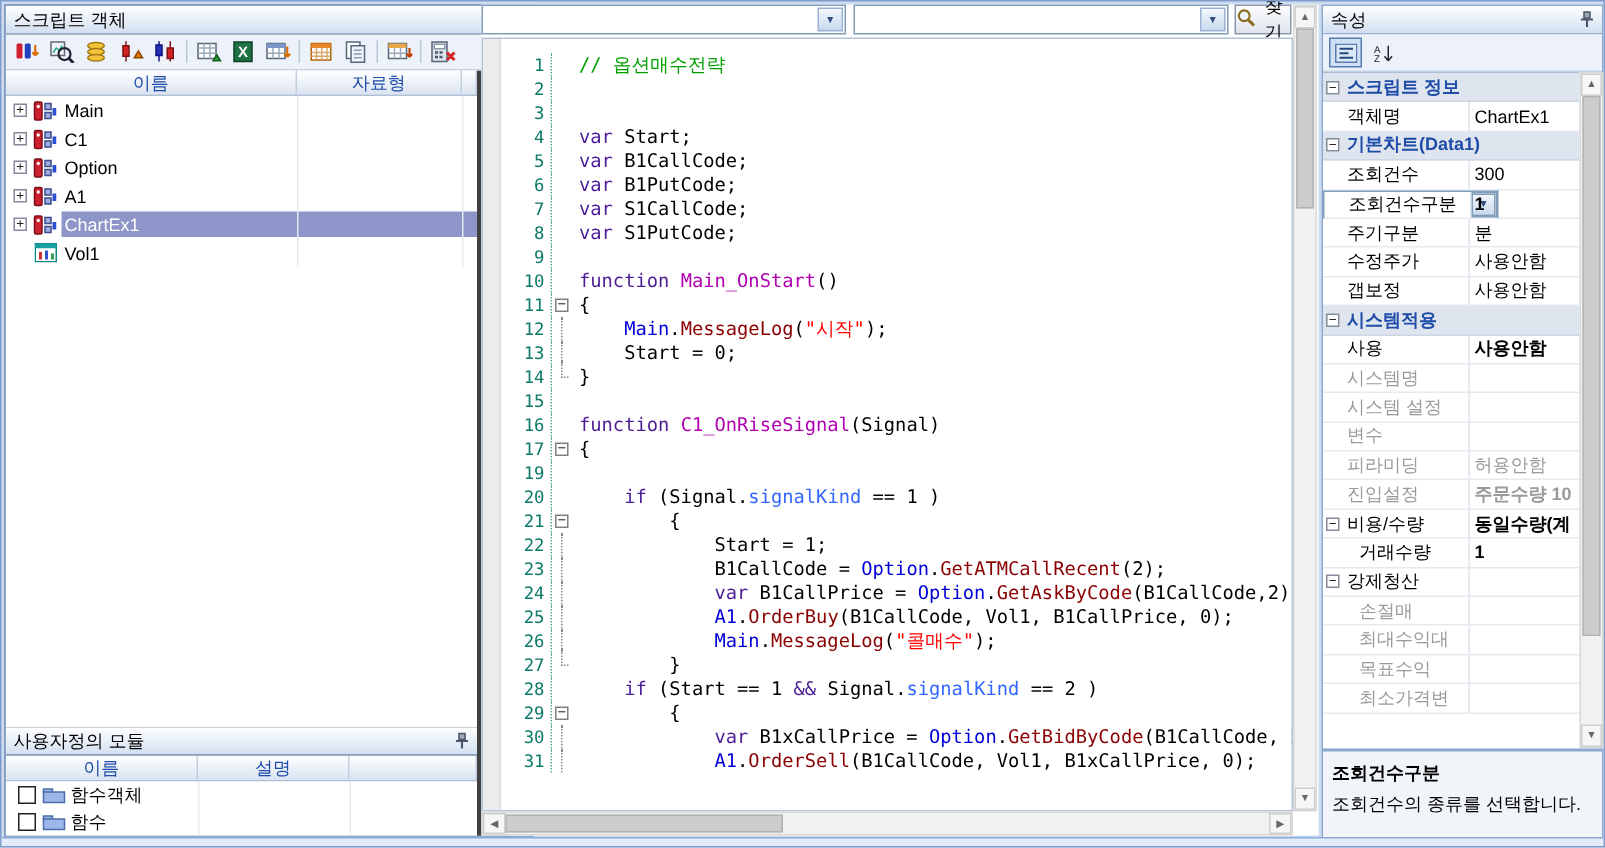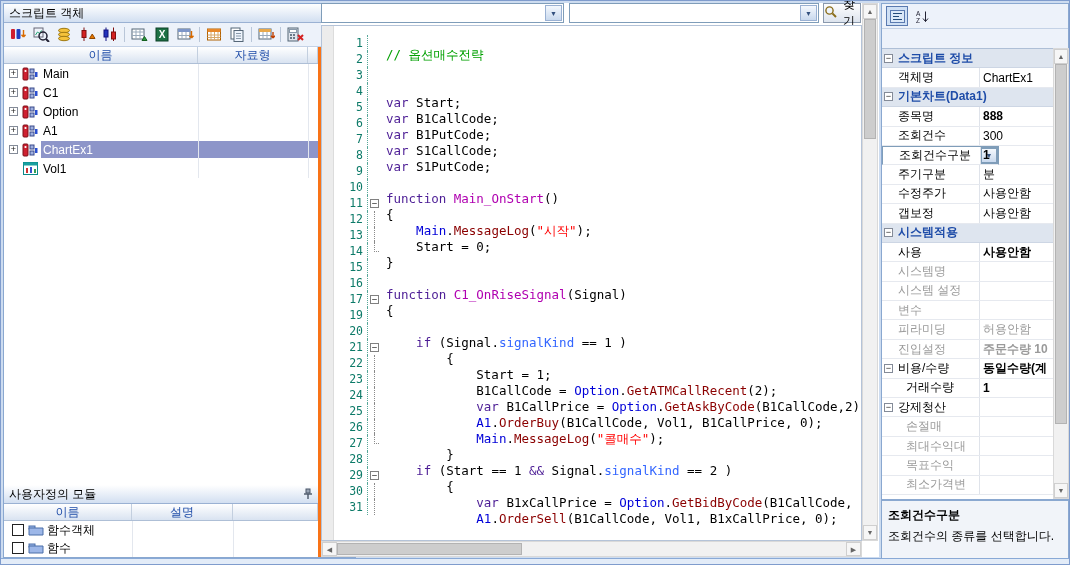--- a/index.html
+++ b/index.html
@@ -21,21 +21,21 @@
   
   .vsb{position:absolute;display:flex;flex-direction:column;background:#f1f1f1;border:1px solid #d9d9d9;}
   .hsb{position:absolute;display:flex;background:#f1f1f1;border:1px solid #d9d9d9;}
   .sb-btn{background:#f6f6f6;border:1px solid #cfcfcf;color:#666;font-size:7px;line-height:7px;display:flex;align-items:center;justify-content:center;}
   .vsb .sb-btn{height:15px;width:100%;}
   .hsb .sb-btn{width:15px;height:100%;}
   .sb-track{flex:1;position:relative;}
   .sb-thumb{position:absolute;background:#cdcdcd;border:1px solid #b3b3b3;}
 
   
-  .lp{left:2px;top:2px;width:353px;height:555px;background:#f97316;}
+  .lp{left:2px;top:2px;width:353px;height:555px;background:#404040;}
   .lp-grid{position:absolute;left:0;top:43px;width:314px;height:438px;background:#fff;}
   .treewrap{position:relative;background:#fff;}
   .trow{display:flex;height:19px;align-items:center;padding-left:5px;position:relative;font-size:12px;}
   .xp{width:9px;height:9px;min-width:9px;border:1px solid #848b98;background:#fff;font-size:9px;line-height:7px;text-align:center;color:#222;margin-right:3px;}
   .xp.hidden{visibility:hidden;}
   .ticon{width:18px;display:flex;justify-content:center;margin-right:2px;}
   .tlabel-wrap{flex:1;height:17px;display:flex;align-items:center;padding-left:2px;position:relative;z-index:2;}
   .trow.sel .tlabel-wrap{background:#8d95c9;color:#fff;}
   .lp2-head{position:absolute;left:0;top:481px;width:314px;}
   .lp2-grid{position:absolute;left:0;top:500px;width:314px;height:53px;background:#fff;}
@@ -52,21 +52,21 @@
   .combo.cb2{left:248px;width:250px;}
   .btn-find{position:absolute;left:502px;top:0;width:38px;height:20px;display:flex;align-items:center;justify-content:center;gap:1px;background:linear-gradient(#fdfdfd,#dde4ee);border:1px solid #8a99ad;font-size:12px;font-family:inherit;}
   .editor{position:absolute;left:0;top:22px;width:541px;height:516px;background:#fff;border:1px solid #b4c3d8;overflow:hidden;padding-top:9px;}
   .selmargin{position:absolute;left:0;top:0;bottom:0;width:12px;background:#ececec;border-right:1px solid #dcdcdc;}
   .crow{display:flex;height:16px;line-height:16px;font-family:"DejaVu Sans Mono",monospace;font-size:12.5px;padding-left:12px;}
   .ln{width:34px;min-width:34px;text-align:right;padding-right:4px;color:#0c7a68;font-size:11.5px;border-right:1px dotted #58a89a;}
   .fm{width:14px;min-width:14px;position:relative;}
   .fm.l::before{content:'';position:absolute;left:6px;top:0;bottom:0;border-left:1px dotted #8a8a8a;}
   .fm.e::before{content:'';position:absolute;left:6px;top:-3px;height:11px;width:4px;border-left:1px dotted #8a8a8a;border-bottom:1px dotted #8a8a8a;}
   .fbox{position:absolute;left:2px;top:4px;width:9px;height:9px;border:1px solid #808080;background:#fff;font-size:9px;line-height:7px;text-align:center;color:#333;}
-  .ct{white-space:pre;padding-left:4px;margin-top:12px;}
+  .ct{white-space:pre;padding-left:4px;}
   .ct .p{color:#000000}.ct .k{color:#4c1d95}.ct .o{color:#0000d8}.ct .m{color:#8b0000}
   .ct .s{color:#ff0000}.ct .c{color:#00a000}.ct .f{color:#b000b0}.ct .pr{color:#3366ff}
   .ed-vsb{left:541px;top:0;width:16px;height:538px;}
   .ed-hsb{left:0;top:538px;width:541px;height:16px;}
 
   
   .rp{left:880px;top:2px;width:188px;height:556px;background:#edf2fa;}
   .rp-toolbar{height:25px;}
   .rpbtn{width:22px;height:20px;display:flex;align-items:center;justify-content:center;border:1px solid transparent;}
   .rpbtn.on{background:#cfe0f5;border:1px solid #5a7ab0;}
@@ -537,20 +537,30 @@
     <div class="hsb ed-hsb">
       <span class="sb-btn">◀</span>
       <span class="sb-track">
           <span class="sb-thumb" style="top:1px;bottom:1px;left:0;width:185px;"></span>
         </span>
       <span class="sb-btn">▶</span>
     </div>
   </section>
 
   <section class="panel rp">
+    <div class="phead">
+      <span>속성</span>
+      <span class="pin">
+          <svg width="10" height="12">
+            <rect x="3" y="1" width="4" height="4" fill="#9aa5b5" stroke="#4a5668"></rect>
+            <line x1="1" y1="6" x2="9" y2="6" stroke="#4a5668" stroke-width="1.4"></line>
+            <line x1="5" y1="6" x2="5" y2="11" stroke="#4a5668" stroke-width="1.4"></line>
+          </svg>
+        </span>
+    </div>
     <div class="toolbar rp-toolbar">
       <span class="rpbtn on" id="rpbtn1">
           <svg width="15" height="13">
             <rect x="0.5" y="0.5" width="14" height="12" fill="#dbe8f8" stroke="#5a7ab0"></rect>
             <path d="M3 3.5 h9 M3 6.5 h6 M3 9.5 h9" stroke="#234a7a" stroke-width="1.2"></path>
           </svg>
         </span>
       <span class="rpbtn" id="rpbtn2">
           <svg width="15" height="13">
             <text x="1" y="6" font-size="6.5" fill="#223" font-family="sans-serif">A</text>
@@ -572,25 +582,20 @@
           <span class="pvalue">ChartEx1</span>
         </div>
         <div class="prow cat">
           <span class="pxm">
             <span class="xp">−</span>
           </span>
           <span class="pcat-label">기본차트(Data1)</span>
         </div>
         <div class="prow item">
           <span class="pxm"></span>
-          <span class="plabel">종목명</span>
-          <span class="pvalue bold">888</span>
-        </div>
-        <div class="prow item">
-          <span class="pxm"></span>
           <span class="plabel">조회건수</span>
           <span class="pvalue">300</span>
         </div>
         <div class="prow combo psel">
           <span class="pxm"></span>
           <span class="plabel">조회건수구분</span>
           <span class="pvalue">바<span class="pdd">▼</span></span>
         </div>
         <div class="prow item">
           <span class="pxm"></span>

